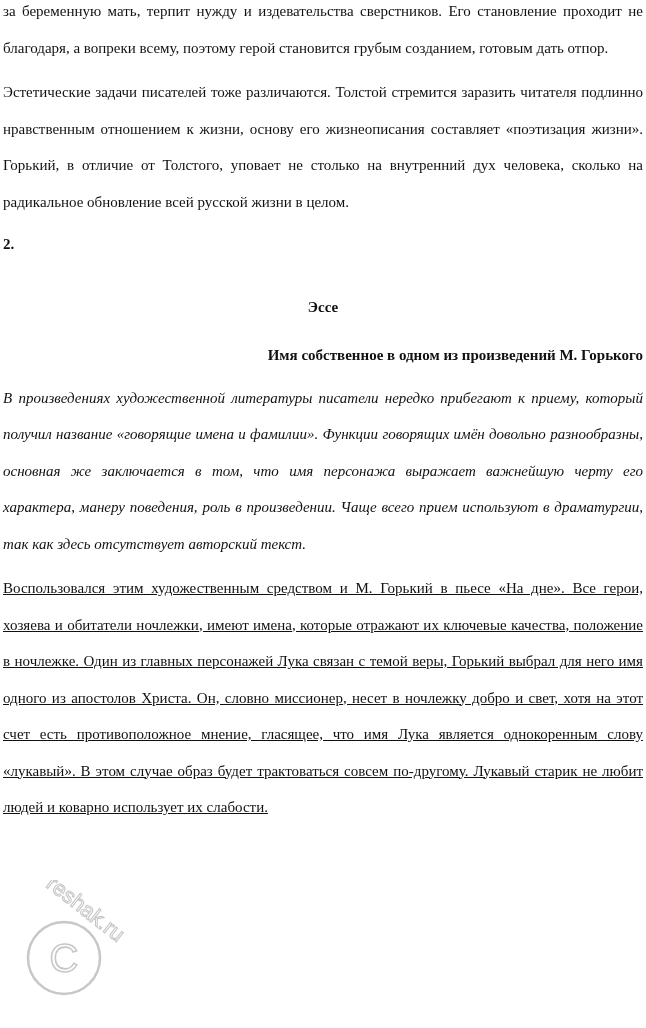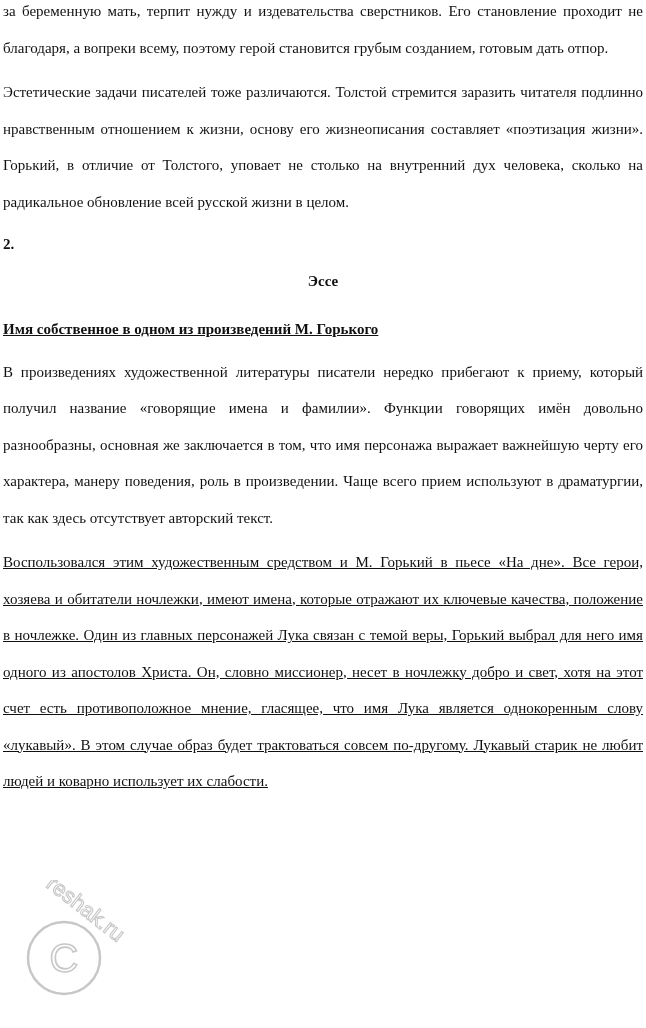--- a/index.html
+++ b/index.html
@@ -33,29 +33,28 @@
     .para + .para { margin-top: 6px; }
     .p1 { margin-top: -8px; }
     .p2 { margin-top: 8px !important; }
     .num {
       font-weight: bold;
       margin: 6px 0 0 0;
     }
     .essay-label {
       font-weight: bold;
       text-align: center;
-      margin: 0 0 0 0;
+      margin: 26px 0 0 0;
     }
     .essay-title {
       font-weight: bold;
-      text-align: left;
+      text-align: right;
       margin: 12px 0 0 0;
-      text-decoration: underline;
     }
-    .p3 { margin-top: 6px !important; }
+    .p3 { margin-top: 6px !important; font-style: italic; }
     .p4 { margin-top: 8px !important; text-decoration: underline; }
 
     .watermark {
       position: absolute;
       left: 22px;
       top: 880px;
       width: 110px;
       height: 130px;
       pointer-events: none;
       opacity: 0.55;

